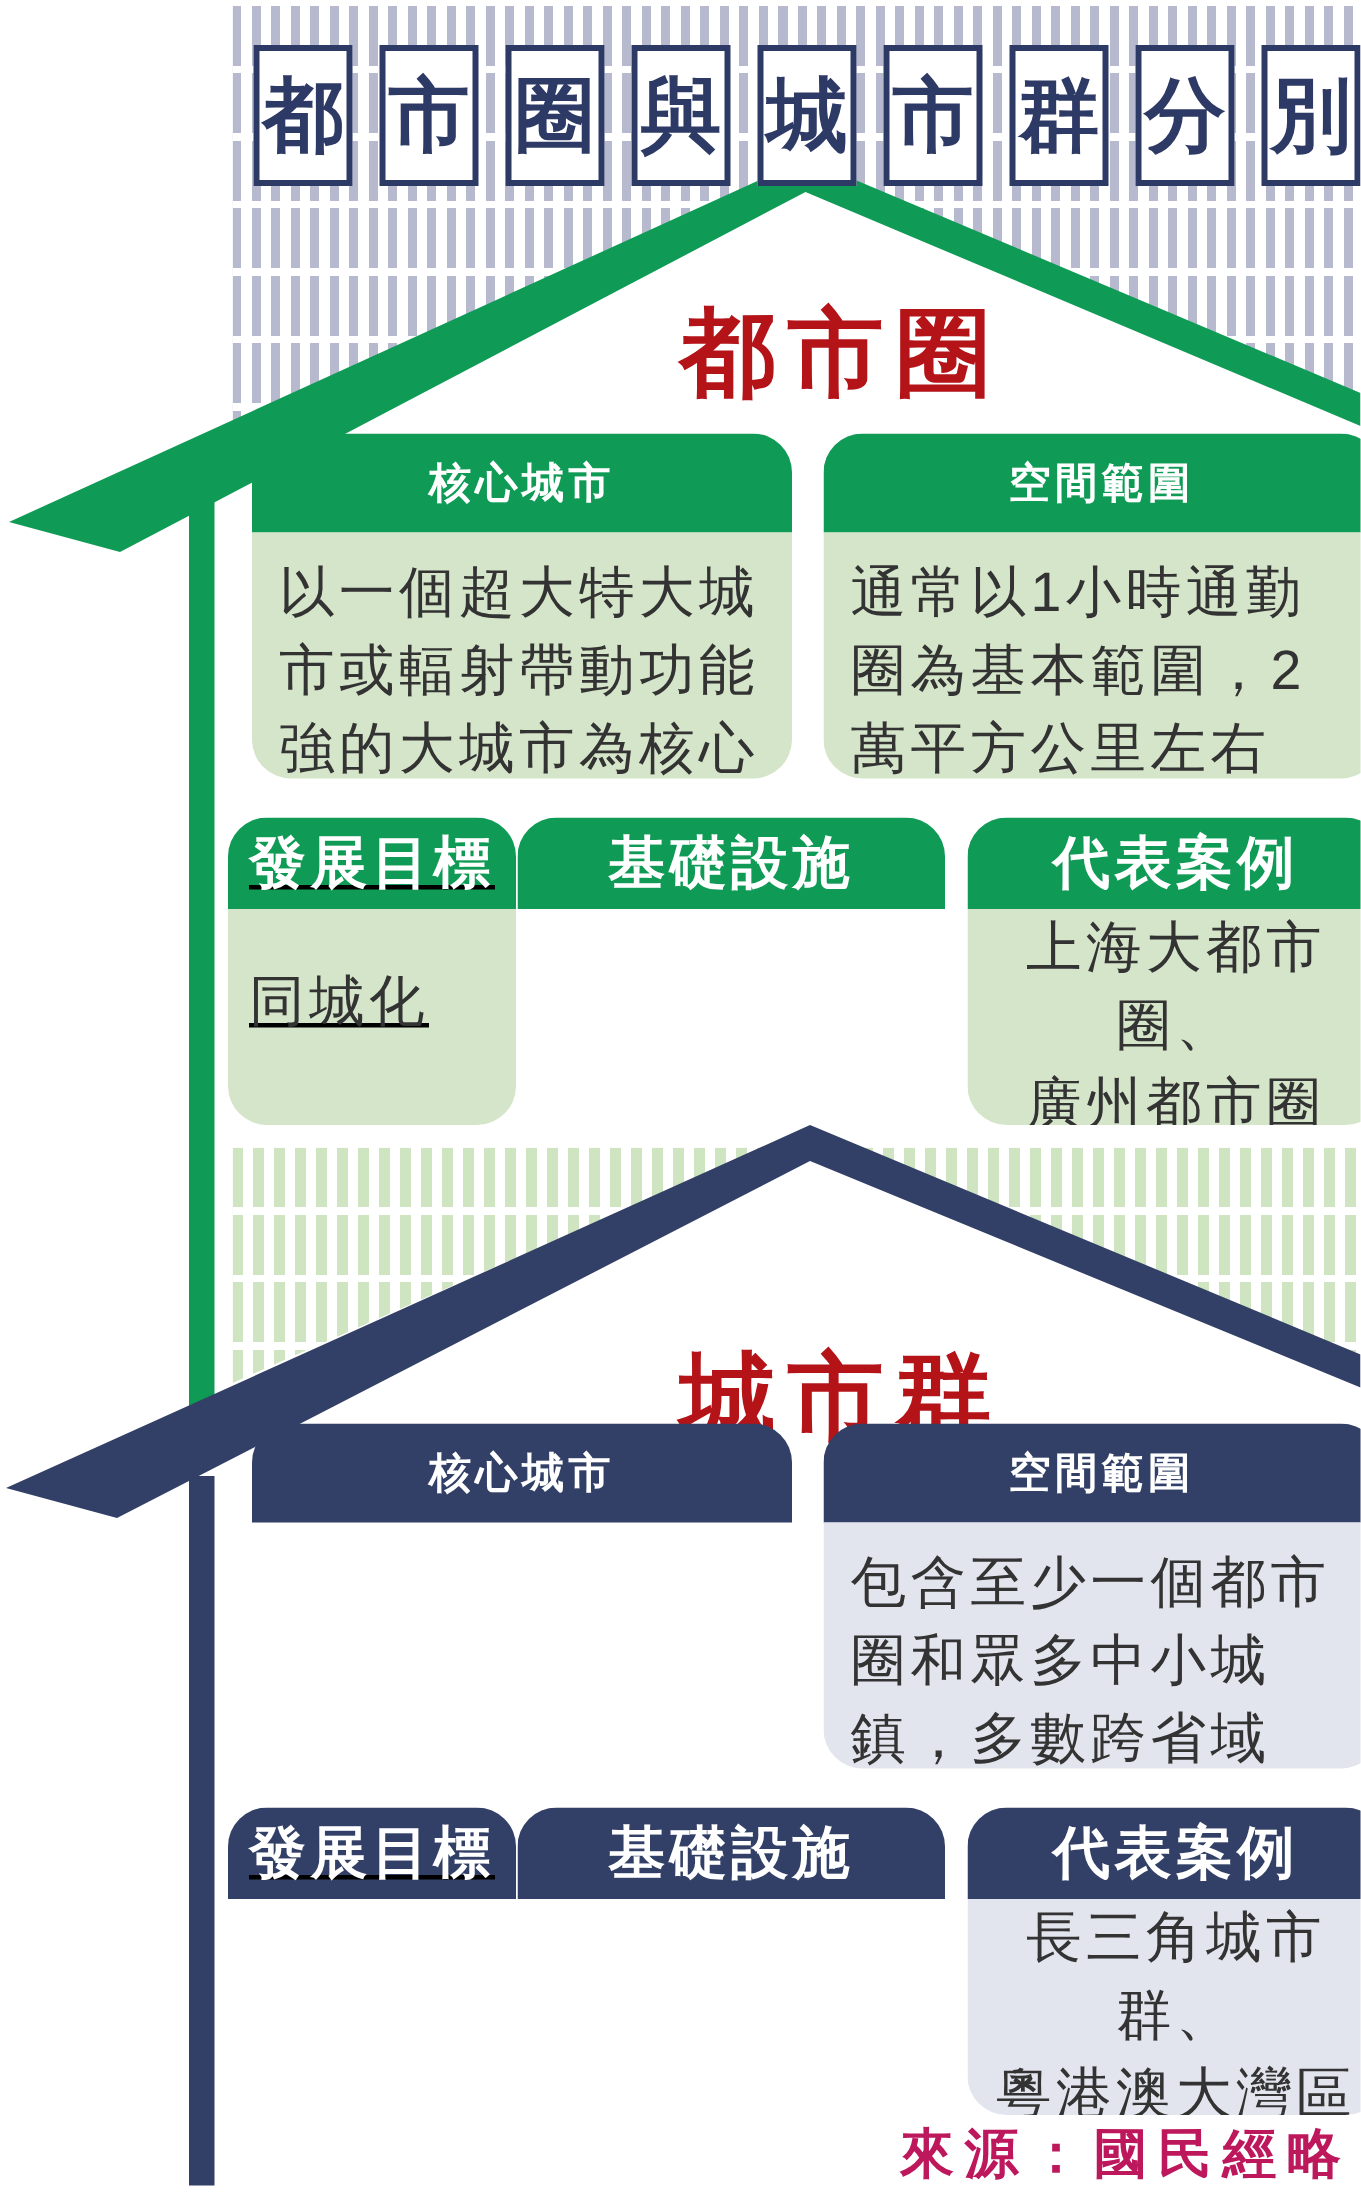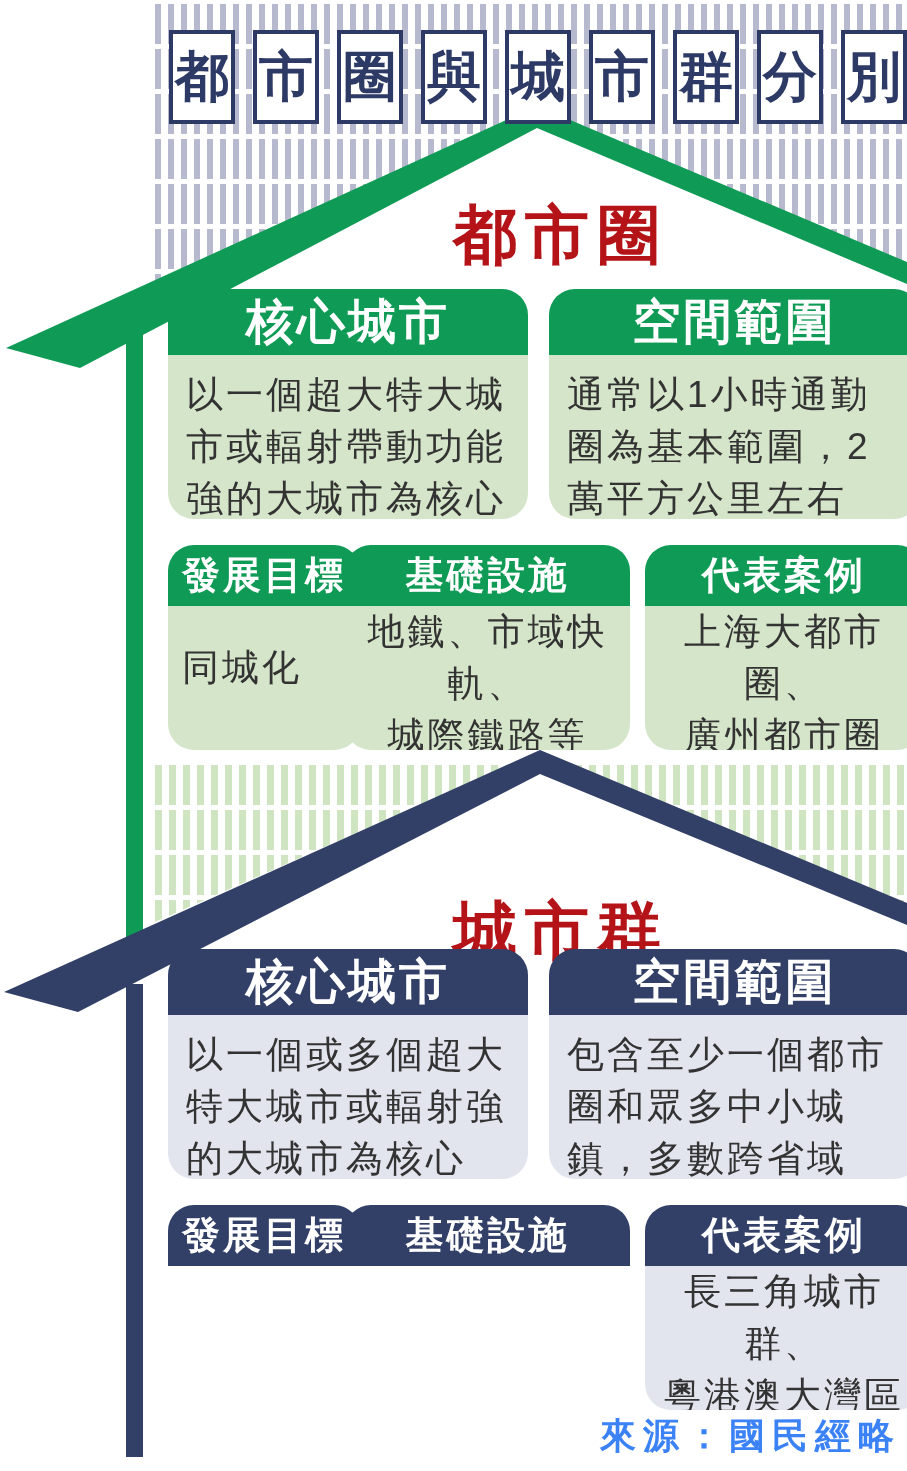--- a/index.html
+++ b/index.html
@@ -41,54 +41,54 @@
   }
   .section-title.metro{top:192px;}
   .section-title.cluster{top:888px;}
   
   .card{
     position:absolute;z-index:3;border-radius:26px;overflow:hidden;
     box-sizing:border-box;display:flex;flex-direction:column;
   }
   .card-header{
     flex:0 0 auto;display:flex;align-items:center;justify-content:center;
-    color:#ffffff;font-weight:bold;font-size:48px;letter-spacing:3px;
+    color:#ffffff;font-weight:bold;font-size:28px;letter-spacing:3px;
   }
   .card-body{
     flex:1 1 auto;font-size:37px;color:#333333;letter-spacing:3px;
     line-height:1.4;white-space:pre-line;
   }
   .green .card-header{background:#0f9b55;}
   .green .card-body{background:#d5e5c9;}
   .navy  .card-header{background:#323f66;}
   .navy  .card-body{background:#e3e5ee;}
 
   .big-card{width:360px;height:230px;}
   .big-card .card-header{height:66px;}
   .big-card .card-body{padding:14px 14px 10px 18px;text-align:left;}
   .cardB{left:549px;width:371px;}
 
   .small-card{height:205px;}
   .small-card .card-header{height:61px;font-size:38px;}
   .small-card .card-body{display:flex;align-items:center;}
-  .goal-card{left:168px;width:192px;}
+  .goal-card{left:152px;width:192px;text-decoration:underline;}
   .goal-card .card-body{justify-content:flex-start;padding:0 0 20px 14px;}
   .infra-card{left:345px;width:285px;}
   .infra-card .card-body,.case-card .card-body{justify-content:center;text-align:center;padding-bottom:18px;}
   .case-card{left:645px;width:278px;}
 
   .row1{top:289px;}  .row2{top:545px;}
   .row3{top:949px;}  .row4{top:1205px;}
   .row1.cardA,.row3.cardA{left:168px;}
 
   
   .source{
     position:absolute;right:6px;top:1412px;z-index:3;
     font-family:Liberation Mono, monospace;
-    font-size:36px;color:#3b82f6;letter-spacing:7px;font-weight:bold;
+    font-size:36px;color:#be185d;letter-spacing:7px;font-weight:bold;
   }
 </style>
 </head>
 <body>
 
 <div class="band band-top"></div>
 <div class="band band-bottom"></div>
 
 <svg class="houses" width="907" height="1471" viewBox="0 0 907 1471">
   <rect x="126" y="324" width="17" height="632" fill="#0f9b55"></rect>
@@ -140,36 +140,31 @@
   <div class="card-body">通常以1小時通勤
 圈為基本範圍，2
 萬平方公里左右</div>
 </div>
 <div class="card green small-card goal-card row2">
   <div class="card-header">發展目標</div>
   <div class="card-body">同城化</div>
 </div>
 <div class="card green small-card infra-card row2">
   <div class="card-header">基礎設施</div>
-  <div class="card-body">地鐵、市域快軌、
-城際鐵路等</div>
 </div>
 <div class="card green small-card case-card row2">
   <div class="card-header">代表案例</div>
   <div class="card-body">上海大都市圈、
 廣州都市圈</div>
 </div>
 
 <div class="section-title cluster">城市群</div>
 
 <div class="card navy big-card row3 cardA">
   <div class="card-header">核心城市</div>
-  <div class="card-body">以一個或多個超大
-特大城市或輻射強
-的大城市為核心</div>
 </div>
 <div class="card navy big-card row3 cardB">
   <div class="card-header">空間範圍</div>
   <div class="card-body">包含至少一個都市
 圈和眾多中小城
 鎮，多數跨省域</div>
 </div>
 <div class="card navy small-card goal-card row4">
   <div class="card-header">發展目標</div>
 </div>

